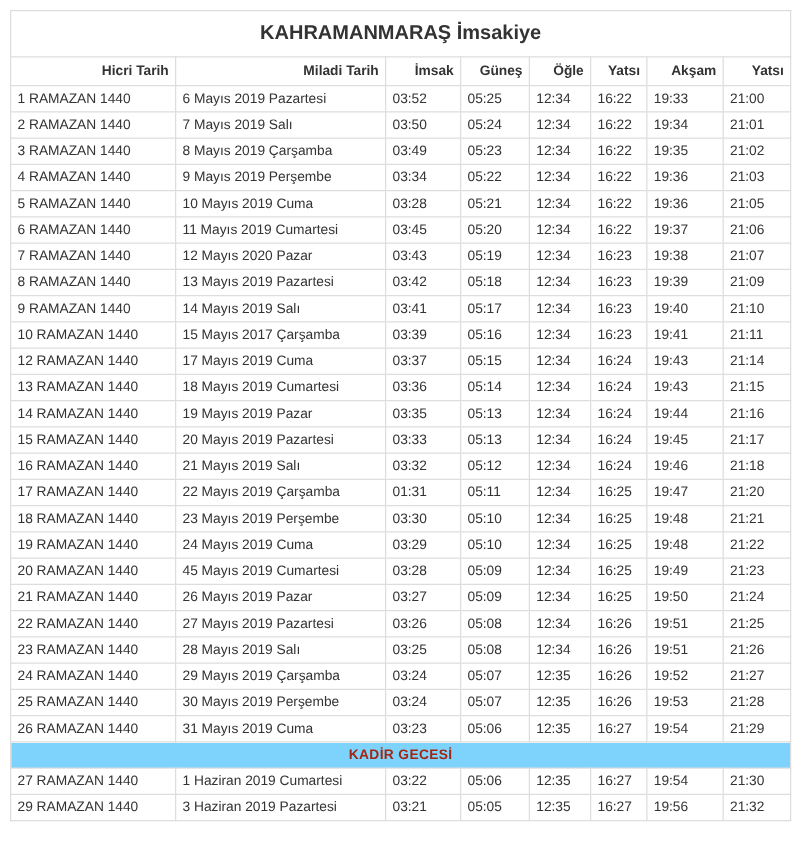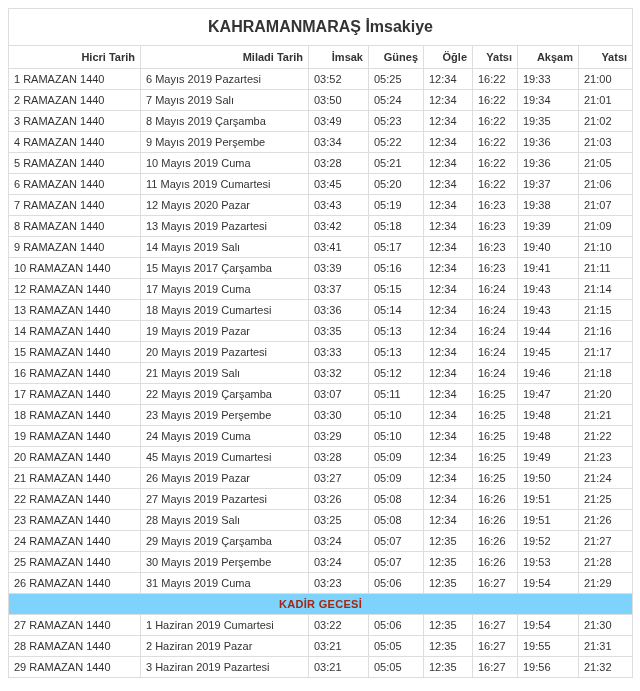--- a/index.html
+++ b/index.html
@@ -245,21 +245,21 @@
           <td class="cell">03:32</td>
           <td class="cell">05:12</td>
           <td class="cell">12:34</td>
           <td class="cell">16:24</td>
           <td class="cell">19:46</td>
           <td class="cell">21:18</td>
         </tr>
         <tr>
           <td class="cell">17 RAMAZAN 1440</td>
           <td class="cell">22 Mayıs 2019 Çarşamba</td>
-          <td class="cell">03:07</td>
+          <td class="cell">01:31</td>
           <td class="cell">05:11</td>
           <td class="cell">12:34</td>
           <td class="cell">16:25</td>
           <td class="cell">19:47</td>
           <td class="cell">21:20</td>
         </tr>
         <tr>
           <td class="cell">18 RAMAZAN 1440</td>
           <td class="cell">23 Mayıs 2019 Perşembe</td>
           <td class="cell">03:30</td>
@@ -354,30 +354,20 @@
         </tr>
         <tr>
           <td class="cell">27 RAMAZAN 1440</td>
           <td class="cell">1 Haziran 2019 Cumartesi</td>
           <td class="cell">03:22</td>
           <td class="cell">05:06</td>
           <td class="cell">12:35</td>
           <td class="cell">16:27</td>
           <td class="cell">19:54</td>
           <td class="cell">21:30</td>
-        </tr>
-        <tr>
-          <td class="cell">28 RAMAZAN 1440</td>
-          <td class="cell">2 Haziran 2019 Pazar</td>
-          <td class="cell">03:21</td>
-          <td class="cell">05:05</td>
-          <td class="cell">12:35</td>
-          <td class="cell">16:27</td>
-          <td class="cell">19:55</td>
-          <td class="cell">21:31</td>
         </tr>
         <tr>
           <td class="cell">29 RAMAZAN 1440</td>
           <td class="cell">3 Haziran 2019 Pazartesi</td>
           <td class="cell">03:21</td>
           <td class="cell">05:05</td>
           <td class="cell">12:35</td>
           <td class="cell">16:27</td>
           <td class="cell">19:56</td>
           <td class="cell">21:32</td>

